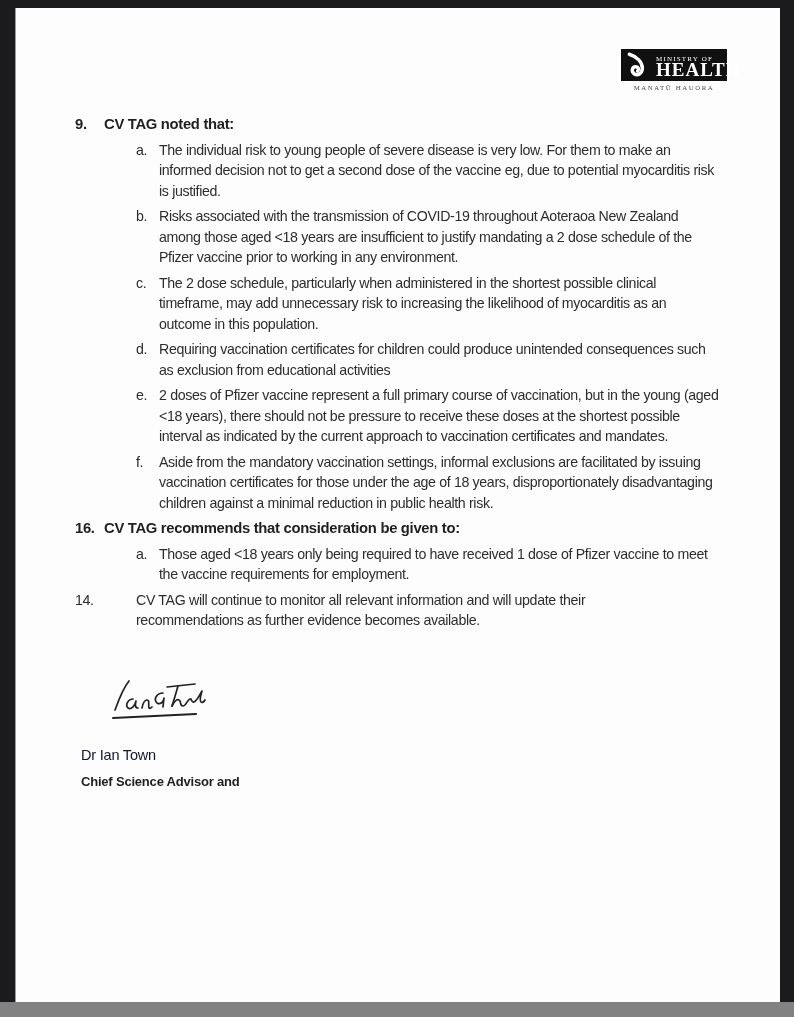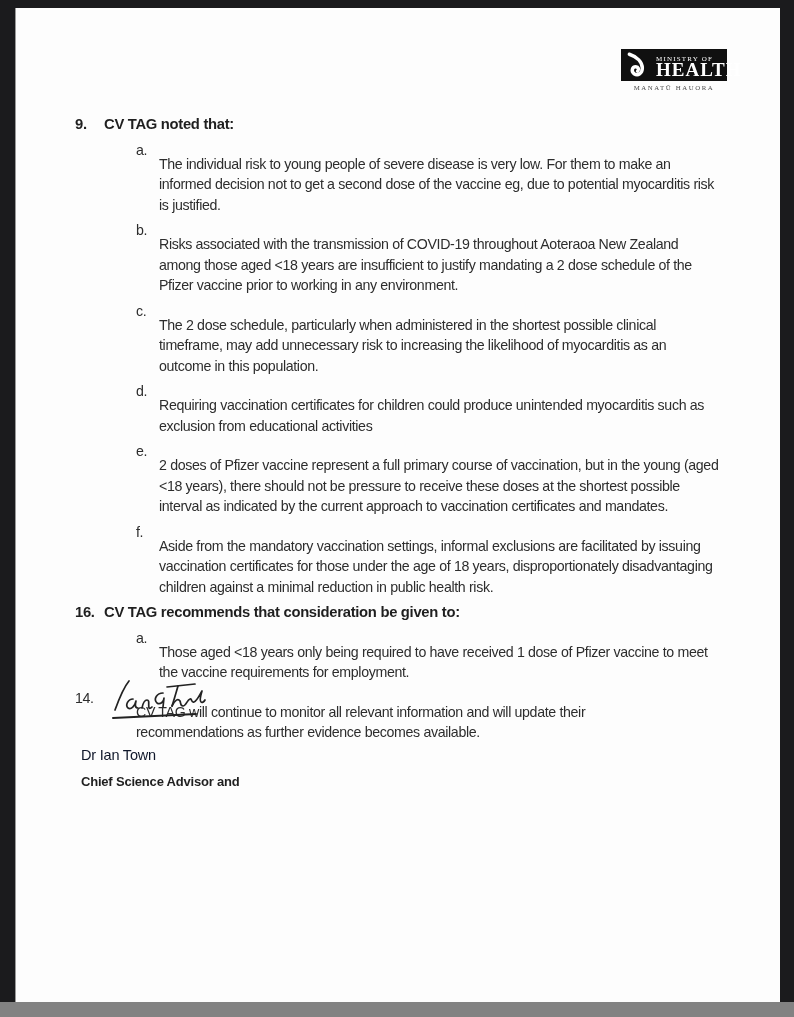--- a/index.html
+++ b/index.html
@@ -42,21 +42,21 @@
   .content {
     position:absolute; left:0; top:106px; width:765px;
     color:#2d2d2d; font-size:14.2px; letter-spacing:-0.35px; line-height:20.5px;
   }
   .row { display:flex; margin-bottom:5px; }
   .row-main { margin-left:59px; }
   .num { flex:none; width:29px; }
   .head { font-weight:bold; font-size:14.8px; color:#1f1f1f; letter-spacing:-0.3px; }
   .row-sub { margin-left:120px; }
   .let { flex:none; width:23px; }
-  .txt { max-width:560px;margin-top:14px; }
+  .txt { max-width:560px; }
   .row-item11 .num { width:61px; }
   .row-item11 .txt { max-width:515px; }
 
   
   .signoff { position:absolute; left:65px; top:669px; }
   .sig-svg { display:block; margin-left:22px; }
   .sig-name { margin-top:24px; font-size:14.5px; color:#0f172a; letter-spacing:-0.2px; }
   .sig-title { margin-top:10px; font-weight:bold; font-size:13px; color:#1f1f1f;
                letter-spacing:-0.2px; line-height:17px; }
 </style>
@@ -92,21 +92,21 @@
       <div class="row row-sub">
         <div class="let">b.</div>
         <div class="txt">Risks associated with the transmission of COVID-19 throughout Aoteraoa New Zealand among those aged &lt;18 years are insufficient to justify mandating a 2 dose schedule of the Pfizer vaccine prior to working in any environment.</div>
       </div>
       <div class="row row-sub">
         <div class="let">c.</div>
         <div class="txt">The 2 dose schedule, particularly when administered in the shortest possible clinical timeframe, may add unnecessary risk to increasing the likelihood of myocarditis as an outcome in this population.</div>
       </div>
       <div class="row row-sub">
         <div class="let">d.</div>
-        <div class="txt">Requiring vaccination certificates for children could produce unintended myocarditis such as exclusion from educational activities</div>
+        <div class="txt">Requiring vaccination certificates for children could produce unintended consequences such as exclusion from educational activities</div>
       </div>
       <div class="row row-sub">
         <div class="let">e.</div>
         <div class="txt">2 doses of Pfizer vaccine represent a full primary course of vaccination, but in the young (aged &lt;18 years), there should not be pressure to receive these doses at the shortest possible interval as indicated by the current approach to vaccination certificates and mandates.</div>
       </div>
       <div class="row row-sub">
         <div class="let">f.</div>
         <div class="txt">Aside from the mandatory vaccination settings, informal exclusions are facilitated by issuing vaccination certificates for those under the age of 18 years, disproportionately disadvantaging children against a minimal reduction in public health risk.</div>
       </div>
 

